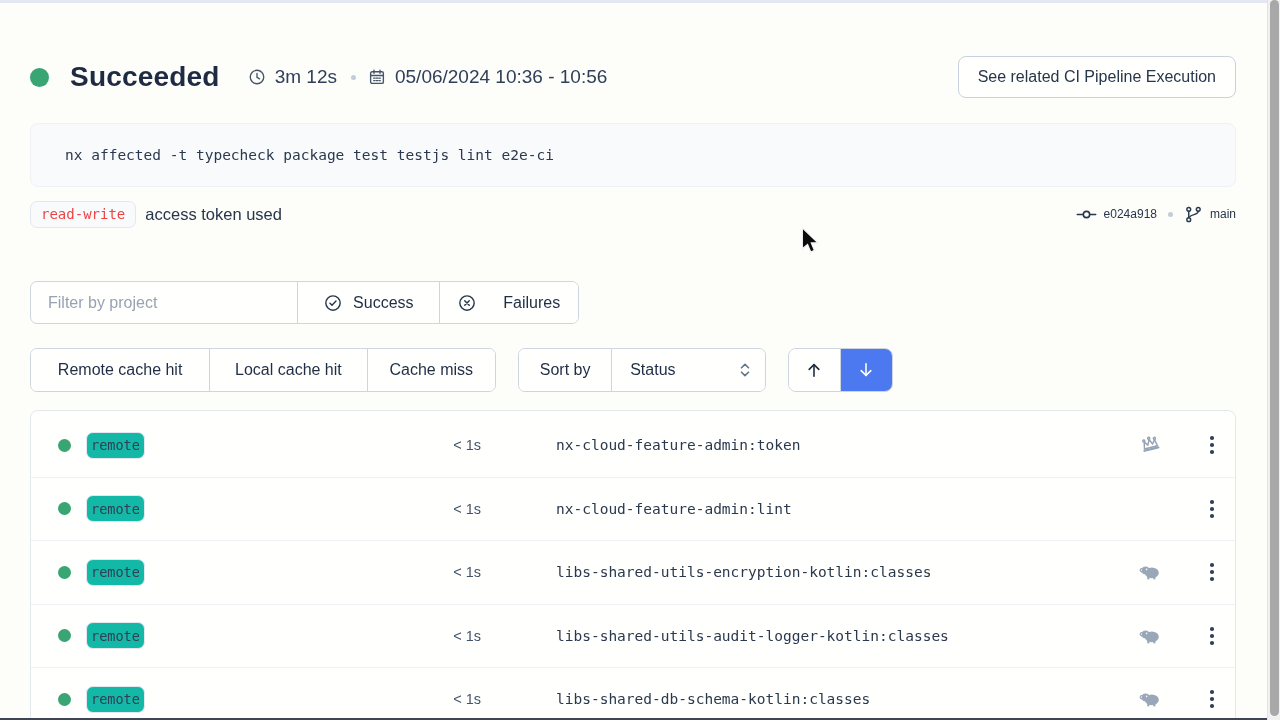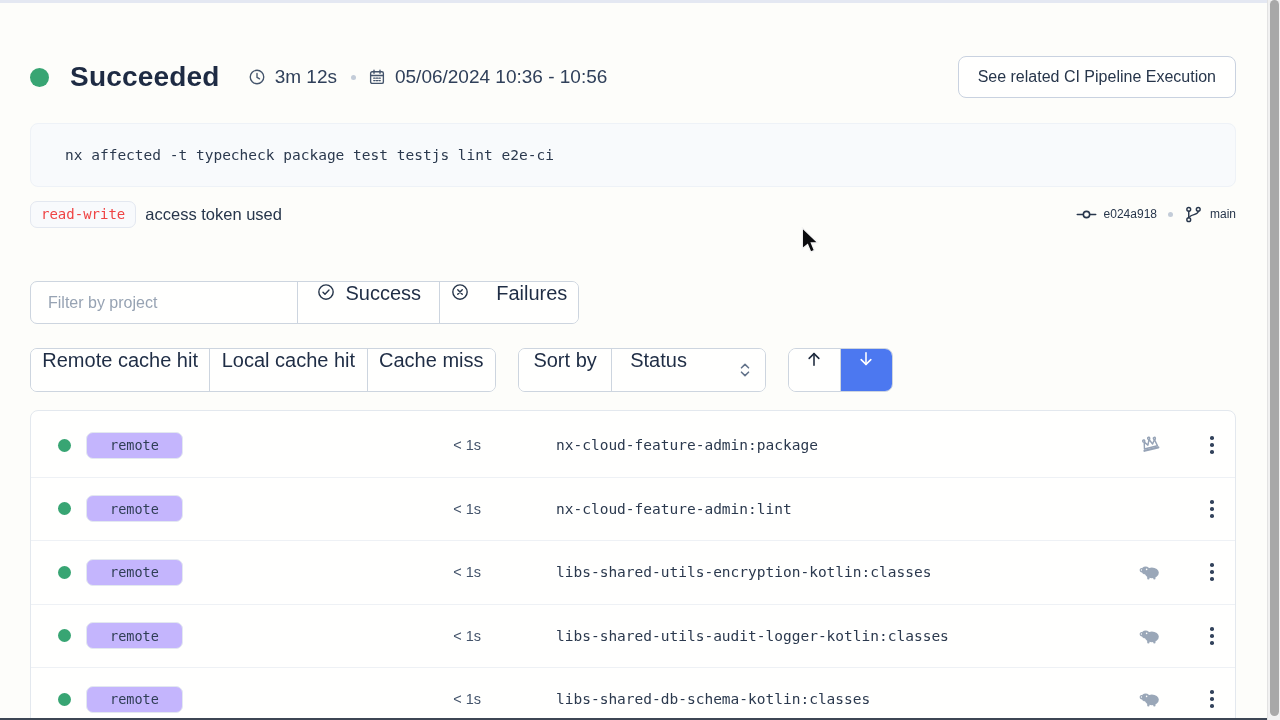--- a/index.html
+++ b/index.html
@@ -43,22 +43,22 @@
     display:inline-flex;align-items:center;height:27px;padding:0 10px;background:#f8fafc;
     border:1px solid #e3e8f0;border-radius:7px;font-size:14px;color:#ef4444;
   }
   .token-text{font-size:16.5px;color:#27364b;margin-left:9px;}
   .meta{margin-left:auto;display:flex;align-items:center;}
   .meta-txt{font-size:12px;color:#27364b;margin-left:7px;white-space:nowrap;}
   .meta .sep-dot{margin:0 11px;}
 
   
   .seg-group{position:absolute;display:flex;background:#fffffe;border:1px solid #cdd5df;border-radius:7px;overflow:hidden;}
-  .seg{display:flex;justify-content:center;border-right:1px solid #cdd5df;background:#fffffe;
-       font-size:20px;color:#1f2d45;font-family:"Liberation Sans",sans-serif;}
+  .seg{display:flex;align-items:center;justify-content:center;border-right:1px solid #cdd5df;background:#fffffe;
+       font-size:16px;color:#1f2d45;font-family:"Liberation Sans",sans-serif;}
   .seg:last-child{border-right:none;gap:16px;}
   .seg .icn{display:flex;margin-right:10px;}
 
   .filter-group{left:30px;top:281px;height:43px;width:549px;}
   .filter-input{width:268px;border:none;outline:none;padding:0 17px;font-size:16px;color:#1f2d45;background:transparent;
                 font-family:"Liberation Sans",sans-serif;border-right:1px solid #cdd5df;}
   .filter-input::placeholder{color:#97a3b3;}
   .seg-success{width:142px;cursor:pointer;}
   .seg-failures{width:139px;cursor:pointer;}
 
@@ -76,22 +76,22 @@
   .seg-arrow{width:52px;cursor:pointer;}
   .seg-arrow.active{background:#4c78f0;border-right:none;}
 
   
   .task-card{
     position:absolute;left:30px;top:410px;width:1206px;height:330px;background:#fffffe;
     border:1px solid #e3e8ee;border-radius:8px 8px 0 0;padding-top:3px;overflow:hidden;
   }
   .task-row{position:relative;height:63.5px;border-bottom:1px solid #eef1f5;display:flex;align-items:center;}
   .row-dot{width:13px;height:13px;border-radius:50%;background:#38a573;margin-left:27px;flex:0 0 auto;}
-  .row-badge{display:inline-flex;align-items:center;height:27px;padding:0 23px;margin-left:15px;
-             background:#c4b5fd;border:1px solid #e3e8f0;border-radius:7px;font-size:13.5px;color:#2f3e55;}
+  .row-badge{display:inline-flex;align-items:center;height:27px;padding:0 4px;margin-left:15px;
+             background:#14b8a6;border:1px solid #e3e8f0;border-radius:7px;font-size:13.5px;color:#2f3e55;}
   .row-duration{position:absolute;left:390px;width:60px;text-align:right;font-size:14.5px;color:#44546b;}
   .row-name{position:absolute;left:525px;font-size:14.5px;color:#2b394e;}
   .row-icon{position:absolute;left:1105px;width:28px;display:flex;justify-content:center;}
   .kebab{position:absolute;left:1168px;width:26px;height:34px;border:none;background:transparent;cursor:pointer;
          display:flex;flex-direction:column;align-items:center;justify-content:center;}
   .kebab i{display:block;width:3.6px;height:3.6px;border-radius:50%;background:#33435c;margin:1.7px 0;}
 
   .cursor{position:absolute;left:800px;top:227px;z-index:60;pointer-events:none;}
 </style>
 </head>
@@ -206,21 +206,21 @@
           <path d="M6.2 12.7l5.8 5.8 5.8-5.8"></path>
       </svg>
     </div>
   </div>
 
   <div class="task-card" id="task-card">
   <div class="task-row">
     <span class="row-dot"></span>
     <span class="row-badge mono">remote</span>
     <span class="row-duration">&lt; 1s</span>
-    <span class="row-name mono">nx-cloud-feature-admin:package</span>
+    <span class="row-name mono">nx-cloud-feature-admin:token</span>
     <span class="row-icon">
       <svg width="23" height="23" viewBox="0 0 24 24" fill="none" stroke="#96a3b6" stroke-width="1.5" stroke-linejoin="round" stroke-linecap="round">
         <g transform="rotate(-14 12 12)">
           <path d="M5 14 L6.5 7 L9.5 11 L12 5.5 L14.5 11 L17.5 7 L19 14 Z"></path>
           <circle cx="6.3" cy="5.8" r="1.1"></circle>
               <circle cx="12" cy="4.3" r="1.1"></circle>
               <circle cx="17.7" cy="5.8" r="1.1"></circle>
           <path d="M4.6 15.8h14.8" stroke-width="2.4"></path>
         </g>
       </svg>

